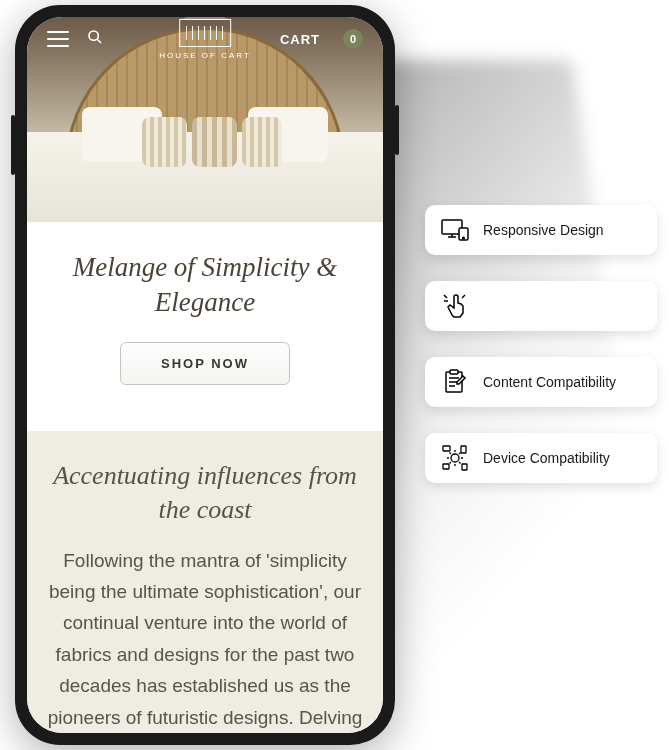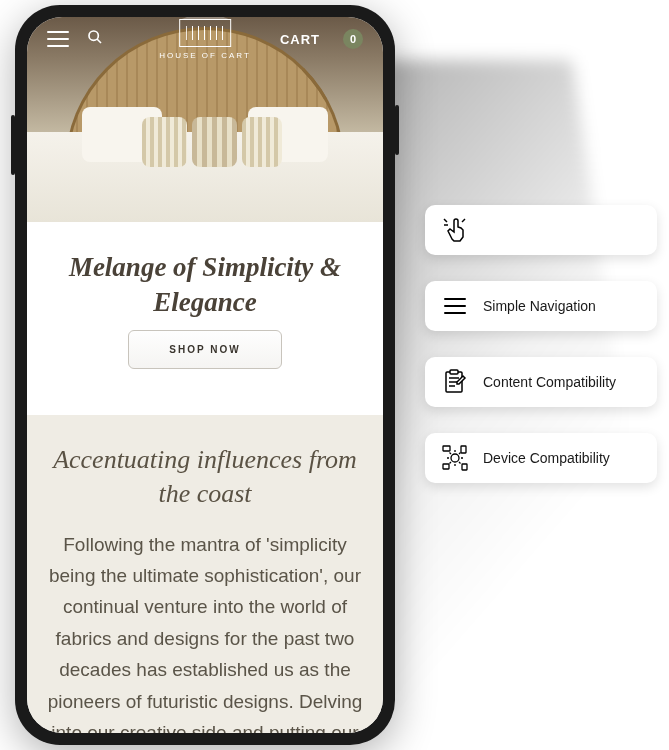--- a/index.html
+++ b/index.html
@@ -142,32 +142,32 @@
       background: #fff;
       padding: 28px 20px 30px;
       text-align: center;
     }
     
     .heading {
       font-family: Georgia, 'Times New Roman', serif;
       font-size: 27px;
       color: #4a4238;
       font-style: italic;
-      font-weight: 700;
+      font-weight: 400;
       line-height: 1.3;
-      margin-bottom: 10px;
+      margin-bottom: 22px;
     }
     
     .shop-btn {
       display: inline-block;
       padding: 13px 40px;
       border: 1px solid #c8c4bc;
       background: linear-gradient(180deg, #fefefe, #f5f4f2);
       border-radius: 6px;
-      font-size: 10px;
+      font-size: 13px;
       font-weight: 700;
       letter-spacing: 2px;
       color: #3a352e;
       cursor: pointer;
     }
     
     .content-beige {
       background: #efece4;
       padding: 28px 20px;
       text-align: center;
@@ -293,42 +293,44 @@
     <div class="content-beige">
       <h2 class="heading2">Accentuating influences from the coast</h2>
       <p class="body-text">Following the mantra of 'simplicity being the ultimate sophistication', our continual venture into the world of fabrics and designs for the past two decades has established us as the pioneers of futuristic designs. Delving into our creative side and putting our best foot forward our team of highly skilled designers and artisans stay ahead of the curve by regularly adding</p>
     </div>
 
   </div>
 </div>
 
 <div class="features">
 
+  <div class="feature-card">
+    <div class="feature-icon">
+      <svg width="28" height="22" viewBox="0 0 28 22" fill="none" stroke="#000" stroke-width="1.5">
+        <rect x="1" y="1" width="20" height="14" rx="1"></rect>
+        <line x1="7" y1="18" x2="15" y2="18"></line>
+        <line x1="11" y1="15" x2="11" y2="18"></line>
+        <rect x="18" y="9" width="9" height="12" rx="1.5" fill="#fff"></rect>
+        <circle cx="22.5" cy="19" r="0.8" fill="#000"></circle>
+      </svg>
+    </div>
+    <span class="feature-label">Responsive Design</span>
+  </div>
 
   <div class="feature-card">
     <div class="feature-icon">
       <svg width="26" height="26" viewBox="0 0 26 26" fill="none" stroke="#000" stroke-width="1.5">
         <path d="M10 22 L6 14 L8 12 L12 15 L12 4 C12 3 13 2 14 2 C15 2 16 3 16 4 L16 10 L19 11 L21 13 L21 20 L18 24 L12 24 Z"></path>
         <line x1="5" y1="5" x2="2" y2="2"></line>
         <line x1="6" y1="8" x2="2" y2="8"></line>
         <line x1="20" y1="5" x2="23" y2="2"></line>
       </svg>
     </div>
   </div>
 
-  <div class="feature-card">
-    <div class="feature-icon">
-      <svg width="24" height="18" viewBox="0 0 24 18" stroke="#000" stroke-width="2" stroke-linecap="round">
-        <line x1="2" y1="2" x2="22" y2="2"></line>
-        <line x1="2" y1="9" x2="22" y2="9"></line>
-        <line x1="2" y1="16" x2="22" y2="16"></line>
-      </svg>
-    </div>
-    <span class="feature-label">Simple Navigation</span>
-  </div>
 
   <div class="feature-card">
     <div class="feature-icon">
       <svg width="24" height="26" viewBox="0 0 24 26" fill="none" stroke="#000" stroke-width="1.5">
         <rect x="3" y="3" width="16" height="20" rx="1"></rect>
         <rect x="7" y="1" width="8" height="4" rx="1" fill="#fff"></rect>
         <line x1="6" y1="9" x2="16" y2="9"></line>
         <line x1="6" y1="13" x2="16" y2="13"></line>
         <line x1="6" y1="17" x2="12" y2="17"></line>
         <path d="M16 15 L22 9 L20 7 L14 13 L14 15 Z" fill="#fff"></path>

